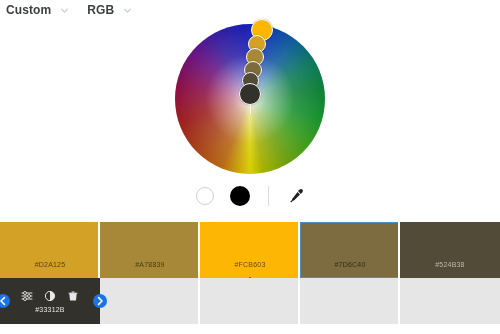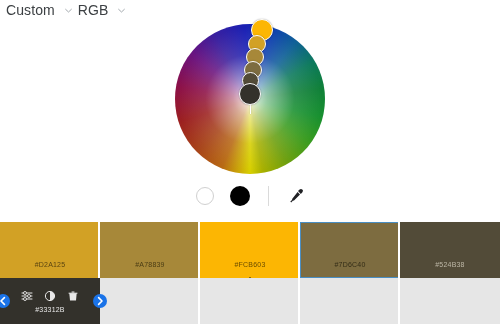--- a/index.html
+++ b/index.html
@@ -26,26 +26,27 @@
     align-items: center;
   }
   .dropdown {
     display: flex;
     align-items: center;
     height: 18px;
     cursor: pointer;
     user-select: none;
   }
   .dd-custom { margin-left: 6px; }
-  .dd-rgb { margin-left: 5px; }
+  .dd-rgb { margin-left: 18px; }
   .dd-label {
-    font-size: 14px;
+    font-size: 12px;
     color: #3c4043;
     letter-spacing: 0.1px;
     white-space: nowrap;
+    font-weight: bold;
   }
   .dd-caret {
     margin-left: 9px;
     width: 9px;
     height: 9px;
     display: block;
   }
   .dd-caret svg { display: block; }
 
   

